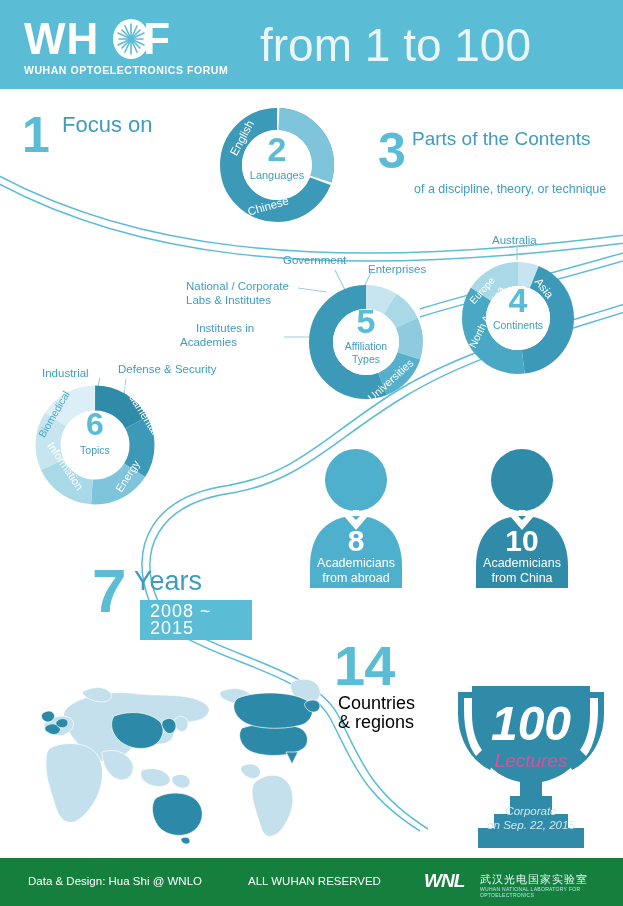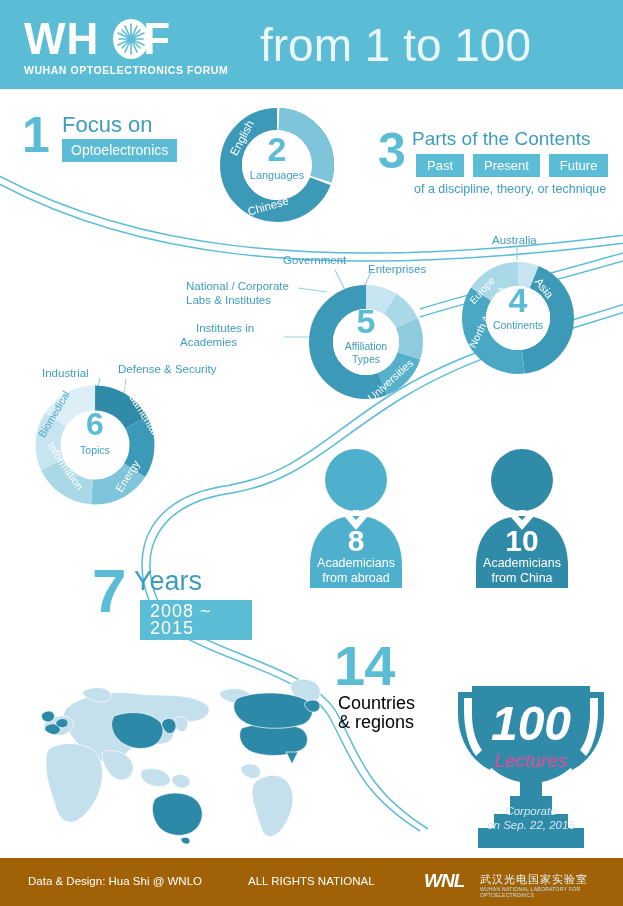--- a/index.html
+++ b/index.html
@@ -90,21 +90,21 @@
   
   #trophy{position:absolute;left:442px;top:672px;width:178px;height:176px;font-style:italic;}
   #trophy .num{position:absolute;width:178px;text-align:center;top:28px;
                font-size:48px;font-weight:bold;color:#fff;line-height:1;}
   #trophy .lec{position:absolute;width:178px;text-align:center;top:78px;
                font-size:19px;color:#ec4899;}
   #trophy .ach{position:absolute;width:178px;text-align:center;top:132px;
                font-size:11.5px;color:#cfeaf3;line-height:14px;}
 
   
-  #footer{position:absolute;left:0;top:858px;width:623px;height:48px;background:#a16207;}
+  #footer{position:absolute;left:0;top:858px;width:623px;height:48px;background:#15803d;}
   #footer-rule{position:absolute;left:0;top:856px;width:623px;height:2px;background:#fff;}
   #f-credit{position:absolute;left:28px;top:17px;font-size:11.5px;color:#fff;}
   #f-rights{position:absolute;left:248px;top:17px;font-size:11.5px;color:#fff;}
   #f-logo{position:absolute;left:424px;top:10px;width:180px;height:28px;}
   #f-logo-mark{position:absolute;left:0;top:2px;font-size:19px;font-weight:bold;color:#fff;
                font-style:italic;letter-spacing:-1px;}
   #f-logo-cn{position:absolute;left:56px;top:4px;font-size:11px;color:#e8f6fa;letter-spacing:1px;}
   #f-logo-en{position:absolute;left:56px;top:18px;font-size:5px;color:#bfe3ef;letter-spacing:0.3px;}
 </style>
 </head>
@@ -150,47 +150,39 @@
   </g>
   <g fill="none" stroke="#5bbcd6" stroke-width="1.5">
     <path d="M232,392 C150,402 128,455 150,510 C172,565 300,570 330,625 C352,666 360,700 420,738"></path>
     <path d="M232,400 C158,410 136,458 158,508 C180,558 308,566 338,622 C360,664 368,698 428,736"></path>
   </g>
 </svg>
 
 <div id="focus">
   <div id="focus-num" class="big-num">1</div>
   <div id="focus-head">Focus on</div>
-  <div id="focus-tag">
-    <span class="tag">Optoelectronics</span>
-  </div>
 </div>
 
 <div id="donut2">
   <svg viewBox="0 0 122 122" style="position:absolute;left:0;top:0;width:122px;height:122px;">
     <circle cx="61" cy="61" r="46" fill="none" stroke="#3d99b8" stroke-width="22"></circle>
     <circle cx="61" cy="61" r="46" fill="none" stroke="#7ec4da" stroke-width="22" stroke-dasharray="86.7 202.4" transform="rotate(-88 61 61)"></circle>
     <circle cx="61" cy="61" r="46" fill="none" stroke="#ffffff" stroke-width="22" stroke-dasharray="2 287" transform="rotate(-90 61 61)"></circle>
     <circle cx="61" cy="61" r="46" fill="none" stroke="#ffffff" stroke-width="22" stroke-dasharray="2 287" transform="rotate(18 61 61)"></circle>
     <circle cx="61" cy="61" r="35" fill="#ffffff"></circle>
   </svg>
   <div class="cnum big-num">2</div>
   <div class="clbl">Languages</div>
   <div class="arc-lab" style="left:7px;top:28px;transform:rotate(-62deg);">English</div>
   <div class="arc-lab" style="left:31px;top:96px;transform:rotate(-16deg);">Chinese</div>
 </div>
 
 <div id="parts">
   <div id="parts-num" class="big-num">3</div>
   <div id="parts-head">Parts of the Contents</div>
-  <div id="parts-tags">
-    <span class="tag">Past</span>
-    <span class="tag">Present</span>
-    <span class="tag">Future</span>
-  </div>
   <div id="parts-sub">of a discipline, theory, or technique</div>
 </div>
 
 <div class="callout" style="left:283px;top:253px;">Government</div>
 <div class="callout" style="left:368px;top:262px;">Enterprises</div>
 <div class="callout r" style="left:186px;top:279px;width:110px;">National / Corporate</div>
 <div class="callout r" style="left:186px;top:293px;width:110px;">Labs &amp; Institutes</div>
 <div class="callout r" style="left:196px;top:321px;width:100px;">Institutes in</div>
 <div class="callout r" style="left:180px;top:335px;width:100px;">Academies</div>
 
@@ -394,19 +386,19 @@
   <div class="lec">Lectures</div>
   <div class="ach">
     <span>Corporate</span><br>
     <span>on Sep. 22, 2015</span>
   </div>
 </div>
 
 <div id="footer-rule"></div>
 <div id="footer">
   <div id="f-credit">Data &amp; Design: Hua Shi @ WNLO</div>
-  <div id="f-rights">ALL RIGHTS NATIONAL</div>
+  <div id="f-rights">ALL WUHAN RESERVED</div>
   <div id="f-logo">
     <div id="f-logo-mark">WNL</div>
     <div id="f-logo-cn">武汉光电国家实验室</div>
     <div id="f-logo-en">WUHAN NATIONAL LABORATORY FOR OPTOELECTRONICS</div>
   </div>
 </div>
 
 </body></html>

